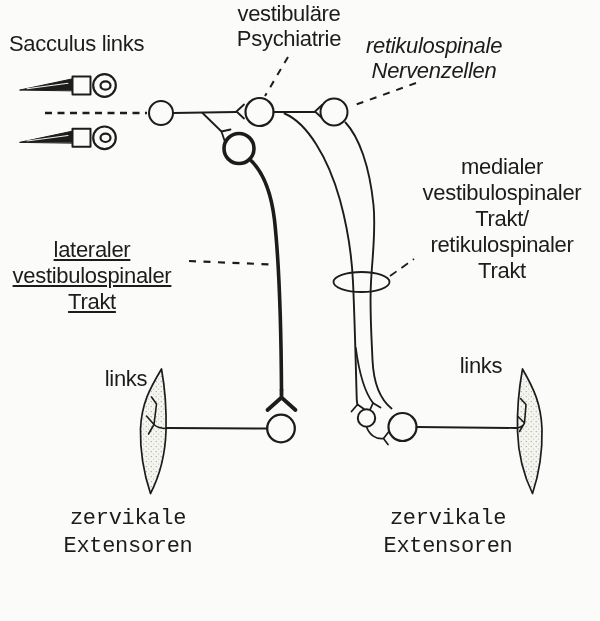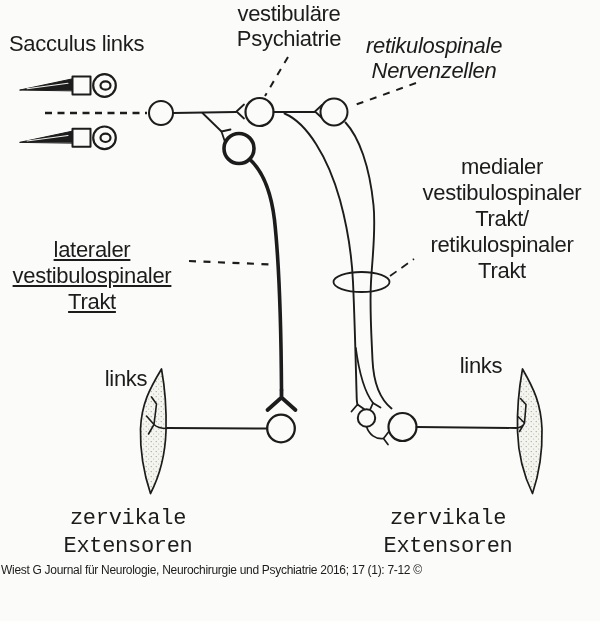--- a/index.html
+++ b/index.html
@@ -146,14 +146,13 @@
   <div class="label" style="left:126px; top:354px;margin-top:12px;">links</div>
 
   <div class="label" style="left:481px; top:353px;">links</div>
 
   <div class="label lh28" style="left:128px; top:505px;">zervikale
 Extensoren</div>
 
   <div class="label lh28" style="left:448px; top:505px;">zervikale
 Extensoren</div>
 
-  <div class="citation">Wiest G Journal für Neurologie, Neurochirurgie und Psychiatrie 2016; 17 (1): 7-12 ©</div>
 </div>
 
 </body></html>

